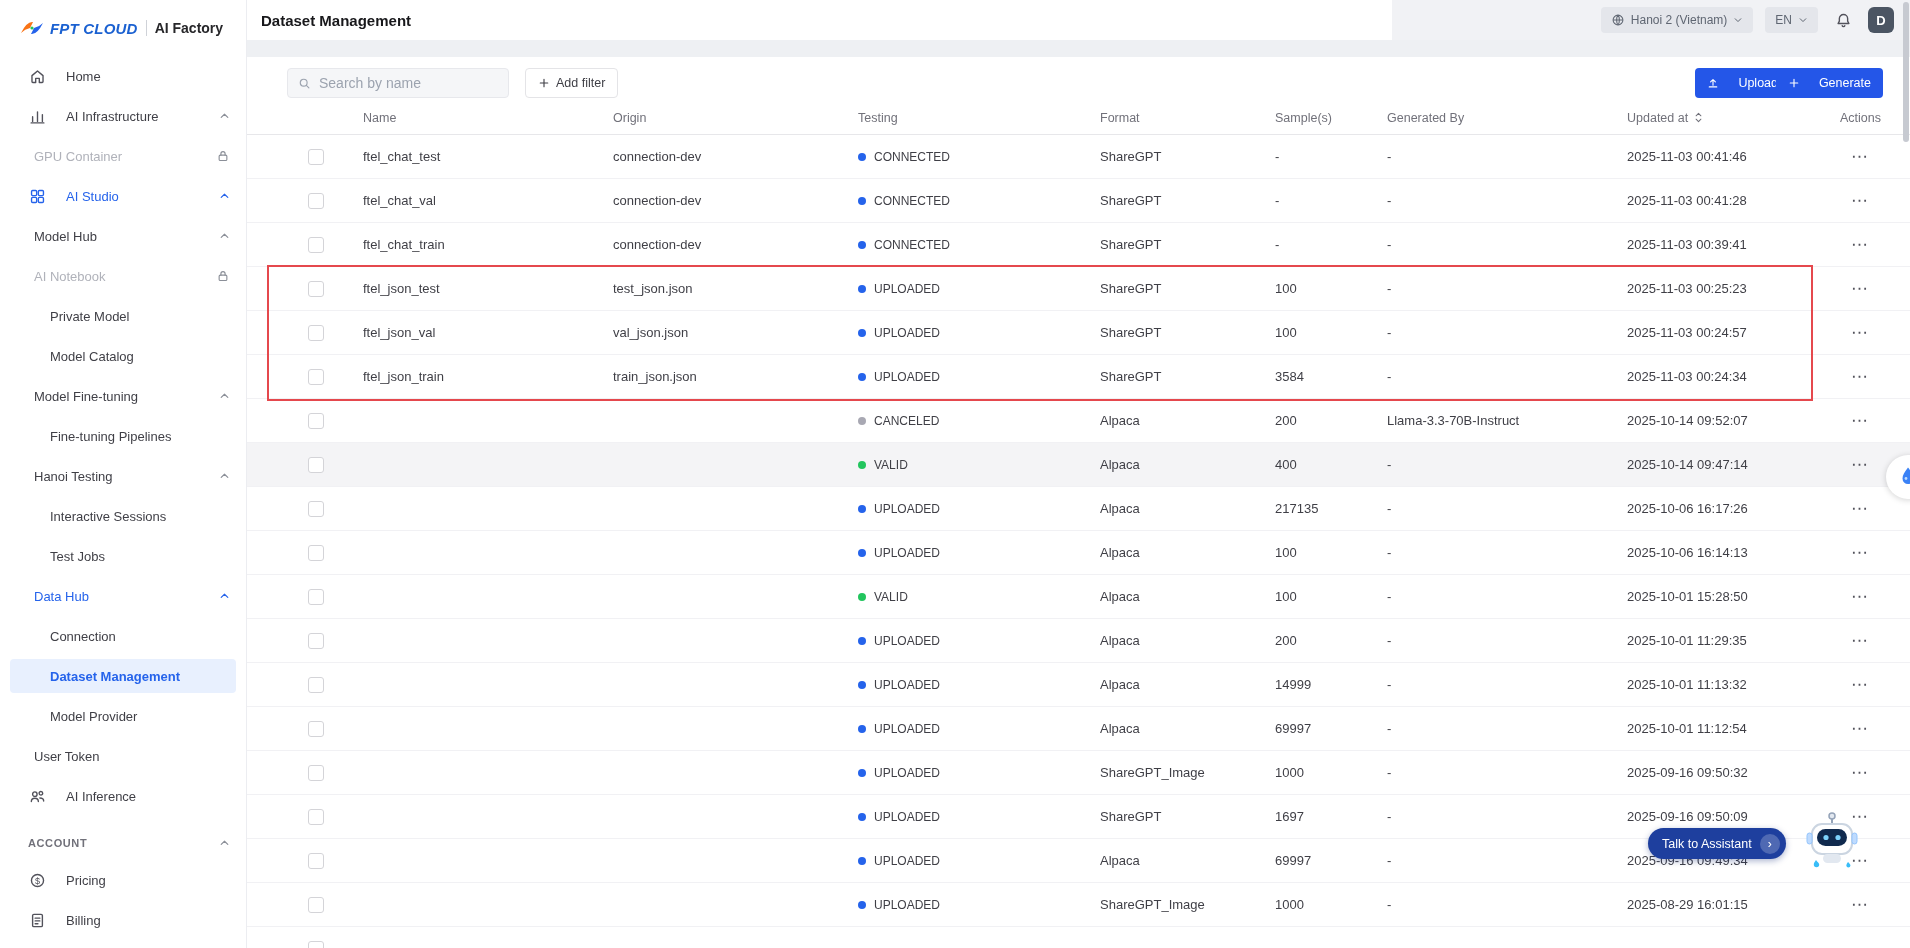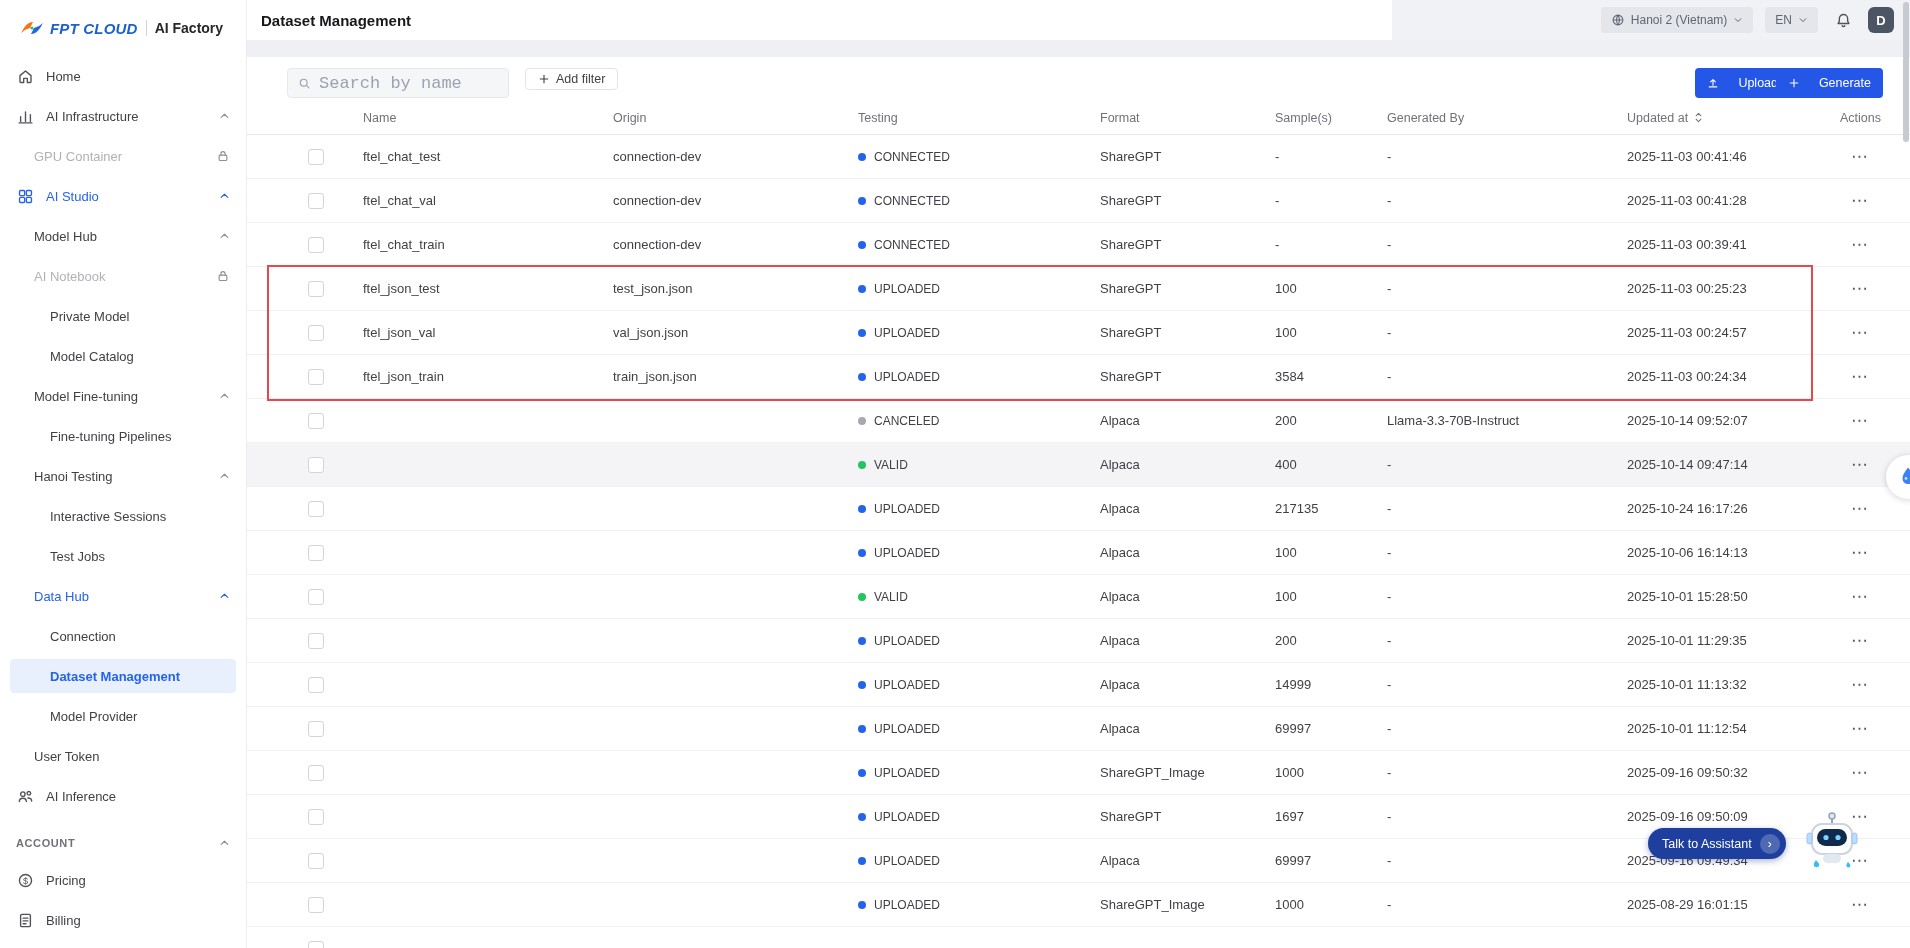--- a/index.html
+++ b/index.html
@@ -8,21 +8,21 @@
   svg{display:block}
 
   
   .sidebar{position:absolute;left:0;top:0;bottom:0;width:247px;background:#fff;border-right:1px solid #ecedf1;z-index:10}
   .logo-row{height:56px;display:flex;align-items:center;padding-left:20px}
   .brand{color:#1b61d1;font-weight:700;font-style:italic;font-size:15px;letter-spacing:.2px;margin-left:6px}
   .logo-divider{width:1px;height:16px;background:#cfd2d8;margin:0 8px}
   .product{font-size:14px;font-weight:600;color:#27272a}
   .side-item{height:40px;display:flex;align-items:center;position:relative;font-size:13px;color:#3f3f46;cursor:pointer}
   .side-item>*{position:relative}
-  .lv0{padding-left:16px;gap:12px;font-weight:500}
+  .lv0{padding-left:28px;gap:20px;font-weight:500}
   .lv1{padding-left:34px}
   .lv2{padding-left:50px}
   .side-item .icon{width:18px;height:18px;display:flex;align-items:center;justify-content:center;color:#52525b}
   .side-item.accent{color:#2563eb}
   .side-item.accent .icon{color:#2563eb}
   .side-item.disabled{color:#b0b2ba}
   .side-item.active{color:#2563eb;font-weight:600}
   .side-item.active::before{content:"";position:absolute;left:10px;right:10px;top:3px;bottom:3px;background:#e8f0fe;border-radius:4px}
   .trail{position:absolute;right:16px;top:50%;transform:translateY(-50%);display:flex;color:#8b8f98}
   .side-item.accent .trail{color:#2563eb}
@@ -33,23 +33,23 @@
   .tb-gray{position:absolute;right:0;top:0;width:518px;height:40px;background:#f1f2f5;display:flex;align-items:center;justify-content:flex-end;gap:12px;padding-right:16px}
   .page-title{position:absolute;left:14px;top:0;height:40px;display:flex;align-items:center;font-size:15px;font-weight:700;color:#18181b}
   .pill{height:26px;display:inline-flex;align-items:center;gap:6px;background:#e4e6eb;border-radius:4px;padding:0 10px;font-size:12px;color:#5f6672;cursor:pointer}
   .iconbtn{width:26px;height:26px;display:flex;align-items:center;justify-content:center;color:#52525b;cursor:pointer}
   .avatar{width:26px;height:26px;border-radius:6px;background:#4b5563;color:#fff;font-size:13px;font-weight:700;display:flex;align-items:center;justify-content:center;cursor:pointer}
 
   
   .content{position:absolute;left:247px;top:57px;right:0;bottom:0;background:#fff;overflow:hidden}
   .toolbar{position:absolute;left:0;right:0;top:8px;height:36px}
   .search{position:absolute;left:40px;top:3px;width:222px;height:30px;background:#f5f6f8;border:1px solid #e7e8ec;border-radius:4px;display:flex;align-items:center;padding:0 10px;gap:8px;color:#9ca3af}
-  .search input{flex:1;border:none;outline:none;background:transparent;font-size:17px;color:#3f3f46;font-family:Liberation Mono, monospace}
+  .search input{flex:1;border:none;outline:none;background:transparent;font-size:14px;color:#3f3f46;font-family:Liberation Sans, sans-serif}
   .search input::placeholder{color:#9ca3af}
-  .btn-ghost{position:absolute;left:278px;top:3px;height:22px;padding:0 12px;background:#fff;border:1px solid #e4e4e7;border-radius:4px;font-size:12.5px;color:#3f3f46;display:inline-flex;align-items:center;gap:6px;cursor:pointer;font-family:inherit}
+  .btn-ghost{position:absolute;left:278px;top:3px;height:30px;padding:0 12px;background:#fff;border:1px solid #e4e4e7;border-radius:4px;font-size:12.5px;color:#3f3f46;display:inline-flex;align-items:center;gap:6px;cursor:pointer;font-family:inherit}
   .btn-primary{position:absolute;top:3px;height:30px;padding:0 12px;background:#2456e8;border:none;border-radius:4px;font-size:12.5px;font-weight:500;color:#fff;display:inline-flex;align-items:center;gap:19px;cursor:pointer;font-family:inherit}
   .btn-upload{right:120px}
   .btn-generate{right:27px}
 
   
   .table{position:absolute;left:0;right:0;top:44px;bottom:0;overflow:hidden}
   .tr{display:flex;align-items:center;height:44px;border-bottom:1px solid #f1f1f4}
   .tr.highlight{background:#f4f4f6}
   .thead{display:flex;align-items:center;height:34px;border-bottom:1px solid #e7e7ea;font-size:12.5px;color:#71717a;font-weight:500}
   .td,.th{white-space:nowrap;overflow:hidden;text-overflow:ellipsis}
@@ -500,21 +500,21 @@
     <div class="td c-origin"></div>
     <div class="td c-status">
       <span class="status-wrap">
         <span class="dot" style="background: rgb(37, 99, 235);"></span>
         <span>UPLOADED</span>
       </span>
     </div>
     <div class="td c-format">Alpaca</div>
     <div class="td c-samples">217135</div>
     <div class="td c-genby">-</div>
-    <div class="td c-updated">2025-10-24 16:17:26</div>
+    <div class="td c-updated">2025-10-06 16:17:26</div>
     <div class="td c-actions"><button class="dots">⋯</button></div>
   </div>
         <div class="tr">
     <div class="td c-select">
             <input type="checkbox" class="cbx" style="">
           </div>
     <div class="td c-name"></div>
     <div class="td c-origin"></div>
     <div class="td c-status">
       <span class="status-wrap">

